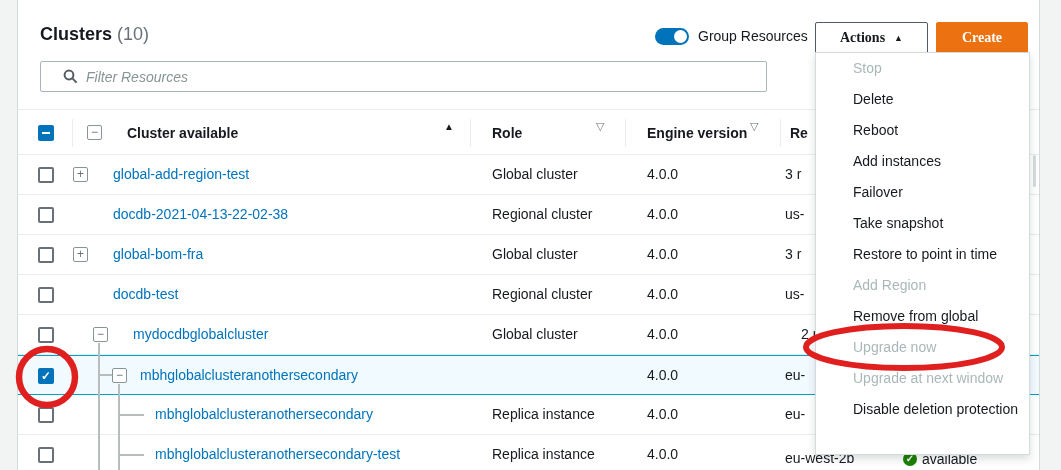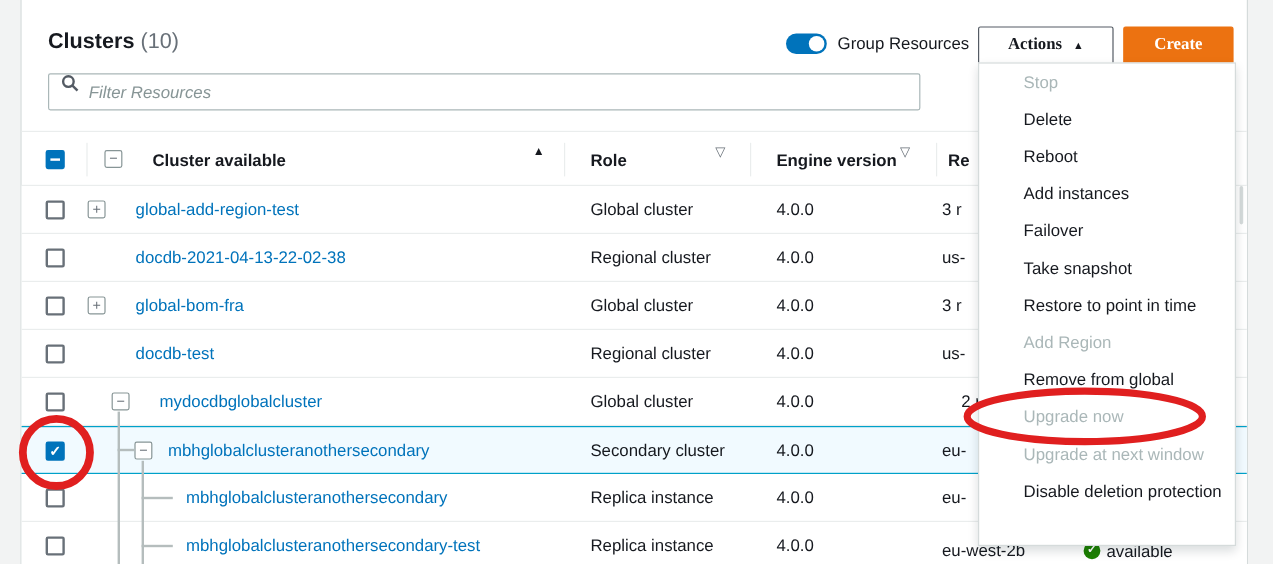--- a/index.html
+++ b/index.html
@@ -15,21 +15,21 @@
   .toggle { position:absolute; left:655px; top:28px; width:34px; height:17px; border-radius:9px; background:#0073bb; cursor:pointer; }
   .toggle .knob { position:absolute; right:2px; top:2px; width:13px; height:13px; border-radius:50%; background:#fff; }
   .toggle-label { position:absolute; left:698px; top:28px; line-height:17px; }
   .btn { position:absolute; top:22px; height:32px; border-radius:2px; font-weight:bold; font-size:14px;
          display:flex; align-items:center; justify-content:center; cursor:pointer; font-family:Liberation Serif, serif; }
   .btn-actions { left:815px; width:113px; background:#fff; border:1px solid #545b64; color:#16191f; gap:9px; }
   .btn-actions .caret { font-size:9px; position:relative; top:0px; }
   .btn-create { left:936px; width:92px; background:#ec7211; border:1px solid #ec7211; color:#fff; }
 
   .filter-box { position:absolute; left:40px; top:61px; width:727px; height:31px; border:1px solid #aab7b8;
-                border-radius:2px; background:#fff; display:flex; padding-left:10px; }
+                border-radius:2px; background:#fff; display:flex; align-items:center; padding-left:22px; }
   .filter-box svg { flex:0 0 auto; }
   .filter-input { border:none; outline:none; flex:1; margin-left:8px; font-size:14px; font-family:"Liberation Sans",sans-serif; color:#16191f; background:transparent; }
   .filter-input::placeholder { font-style:italic; color:#879596; }
 
   .hdiv { position:absolute; left:18px; width:1021px; height:1px; background:#eaeded; }
   .vdiv { position:absolute; top:119px; width:1px; height:28px; background:#eaeded; }
 
   
   .th { position:absolute; top:118px; height:30px; line-height:30px; font-weight:bold; }
   .sort-icon { position:absolute; left:444px; top:121px; font-size:10px; color:#16191f; font-weight:normal; }
@@ -162,21 +162,20 @@
     <a class="cell link" style="left:115px;">mydocdbglobalcluster</a>
     <div class="cell" style="left:474px;">Global cluster</div>
     <div class="cell" style="left:629px;">4.0.0</div>
     <div class="cell" style="left:767px;margin-left:16px;">2 r</div>
   </div>
 
   <div class="row selected" style="top:355px;">
     <div class="cb checked"><span>✓</span></div>
     <div class="exp" style="left:94px;"><span>−</span></div>
     <a class="cell link" style="left:122px;">mbhglobalclusteranothersecondary</a>
-    <div class="cell" style="left:474px;">Secondary cluster</div>
     <div class="cell" style="left:629px;">4.0.0</div>
     <div class="cell" style="left:767px;">eu-</div>
   </div>
 
   <div class="row" style="top:395px;">
     <div class="cb"></div>
     <a class="cell link" style="left:137px;">mbhglobalclusteranothersecondary</a>
     <div class="cell" style="left:474px;">Replica instance</div>
     <div class="cell" style="left:629px;">4.0.0</div>
     <div class="cell" style="left:767px;">eu-</div>

